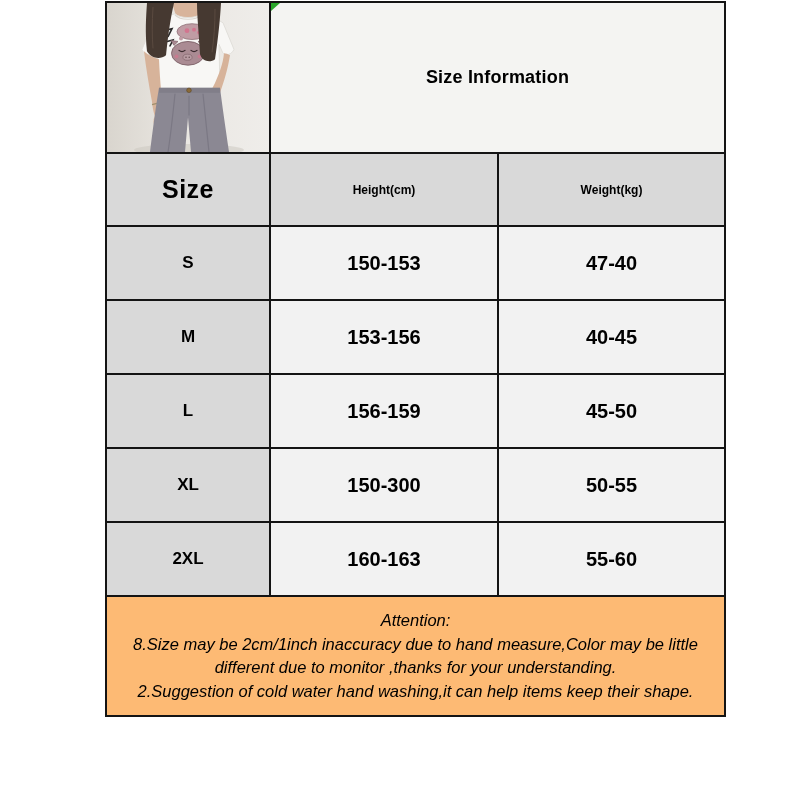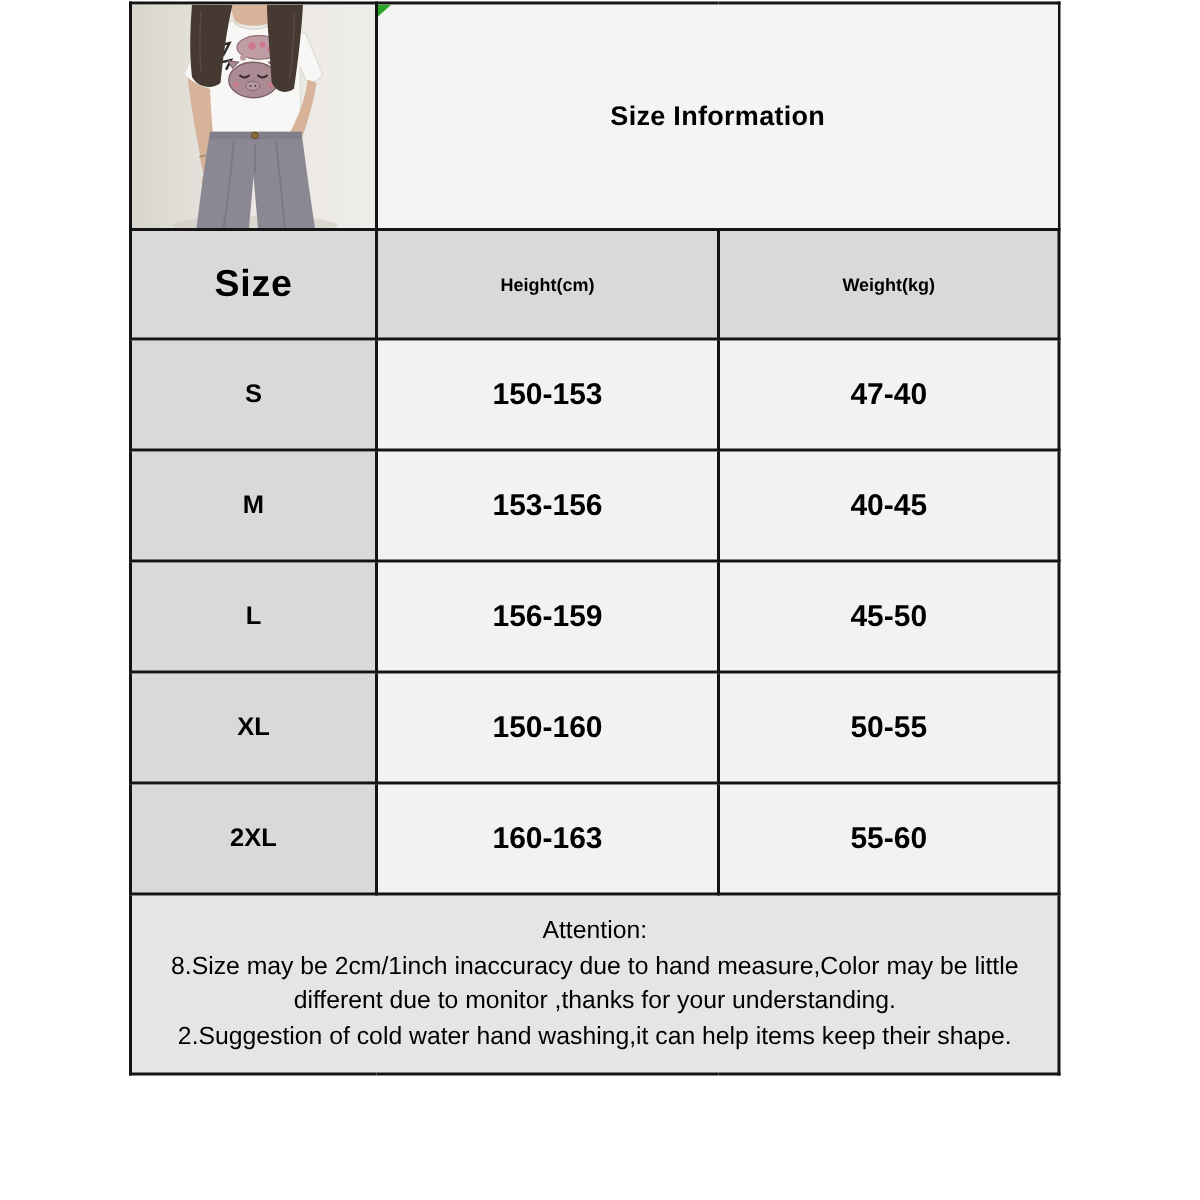--- a/index.html
+++ b/index.html
@@ -1,37 +1,37 @@
 <!DOCTYPE html>
 <html><head>
 <meta charset="utf-8">
 <style>
   html,body{margin:0;padding:0;background:#ffffff;}
   body{width:800px;height:800px;font-family:"Liberation Sans", sans-serif;color:#000;}
   .sheet{width:619px;margin:1px 0 0 86px;}
-  table.size-chart{border-collapse:collapse;table-layout:fixed;width:619px;}
+  table.size-chart{border-collapse:collapse;table-layout:fixed;width:619px;margin-left:19px;}
   table.size-chart td{border:2px solid #141414;padding:0;vertical-align:middle;text-align:center;overflow:hidden;}
   col.c-size{width:164px;} col.c-height{width:228px;} col.c-weight{width:227px;}
 
   td.photo-cell{height:149px;background:#e7e4df;padding:0;}
   .photo-wrap{width:100%;height:149px;display:block;position:relative;}
   .photo-wrap svg{display:block;width:100%;height:100%;}
 
   td.title-cell{background:#f4f4f2;position:relative;}
   .title-text{font-size:18px;font-weight:bold;letter-spacing:.2px;}
   .corner-marker{position:absolute;top:0;left:0;width:0;height:0;
     border-top:8px solid #2aa52a;border-right:9px solid transparent;}
 
   td.head-cell{background:#d9d9d9;height:71px;font-weight:bold;font-size:12px;}
   td.head-cell.size-head{font-size:25px;letter-spacing:.5px;}
   td.row-label{background:#d9d9d9;font-weight:bold;font-size:17px;height:72px;}
   td.val-cell{background:#f2f2f2;font-weight:bold;font-size:20px;}
 
-  td.attention-cell{background:#e5e5e5;height:118px;text-align:left;vertical-align:top;
-    padding:3px 8px 0 6px;}
+  td.attention-cell{background:#fdba74;height:118px;text-align:left;vertical-align:top;
+    padding:3px 8px 0 6px;font-style:italic;}
   .attention-cell .att-line{font-size:16.5px;line-height:23.5px;font-weight:400;}
 </style>
 </head>
 <body>
 
 <div class="sheet">
   <table class="size-chart">
     <colgroup>
         <col class="c-size">
         <col class="c-height">
@@ -118,21 +118,21 @@
       <td class="val-cell">153-156</td>
       <td class="val-cell">40-45</td>
     </tr>
     <tr>
       <td class="row-label">L</td>
       <td class="val-cell">156-159</td>
       <td class="val-cell">45-50</td>
     </tr>
     <tr>
       <td class="row-label">XL</td>
-      <td class="val-cell">150-160</td>
+      <td class="val-cell">150-300</td>
       <td class="val-cell">50-55</td>
     </tr>
     <tr>
       <td class="row-label">2XL</td>
       <td class="val-cell">160-163</td>
       <td class="val-cell">55-60</td>
     </tr>
 
     <tr>
       <td class="attention-cell" colspan="3">

